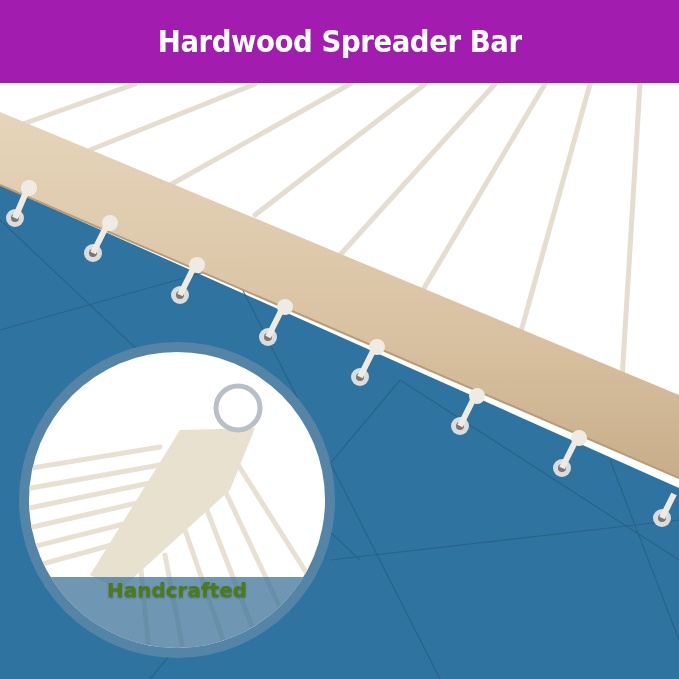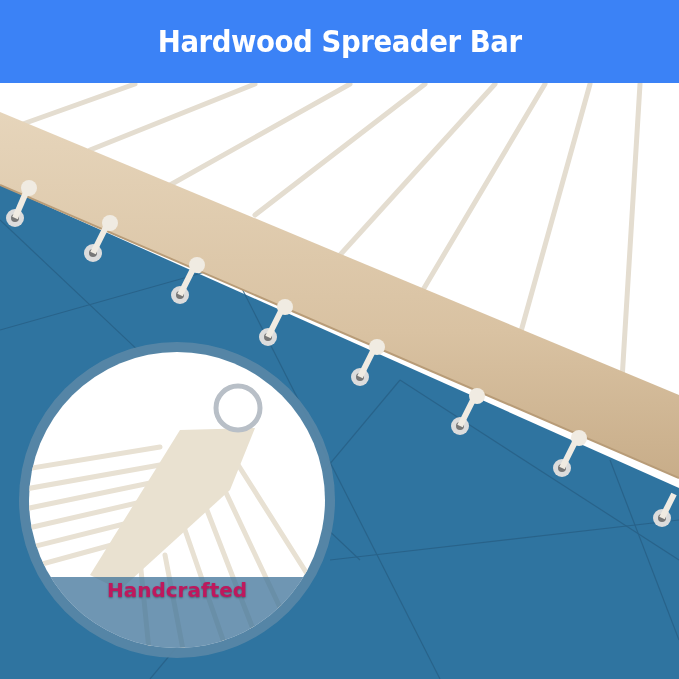--- a/index.html
+++ b/index.html
@@ -1,21 +1,21 @@
 <!DOCTYPE html>
 <html><head>
 <meta charset="utf-8">
 <style>
   html,body{margin:0;padding:0;background:#fff;}
   body{width:679px;height:679px;overflow:hidden;position:relative;font-family:"DejaVu Sans",sans-serif;}
-  .header{position:absolute;left:0;top:0;width:679px;height:83px;background:#3b82f6;display:flex;align-items:center;justify-content:center;}
+  .header{position:absolute;left:0;top:0;width:679px;height:83px;background:#a21caf;display:flex;align-items:center;justify-content:center;}
   .header h1{margin:0;color:#fff;font-family:"DejaVu Sans",sans-serif;font-weight:bold;font-size:30px;letter-spacing:-0.5px;transform:scaleX(0.92);}
   .scene{position:absolute;left:0;top:83px;width:679px;height:596px;overflow:hidden;}
   svg{display:block;}
-  .inset-label{position:absolute;left:0;top:577px;width:354px;text-align:center;color:#be185d;font-family:"DejaVu Sans",sans-serif;font-weight:bold;font-size:20px;line-height:26px;text-shadow:0 1px 2px rgba(0,0,0,0.35);}
+  .inset-label{position:absolute;left:0;top:577px;width:354px;text-align:center;color:#4d7c0f;font-family:"DejaVu Sans",sans-serif;font-weight:bold;font-size:20px;line-height:26px;text-shadow:0 1px 2px rgba(0,0,0,0.35);}
 </style>
 </head>
 <body>
 
 <div class="header">
   <h1>Hardwood Spreader Bar</h1>
 </div>
 
 <div class="scene">
   <svg width="679" height="596" viewBox="0 83 679 596">

